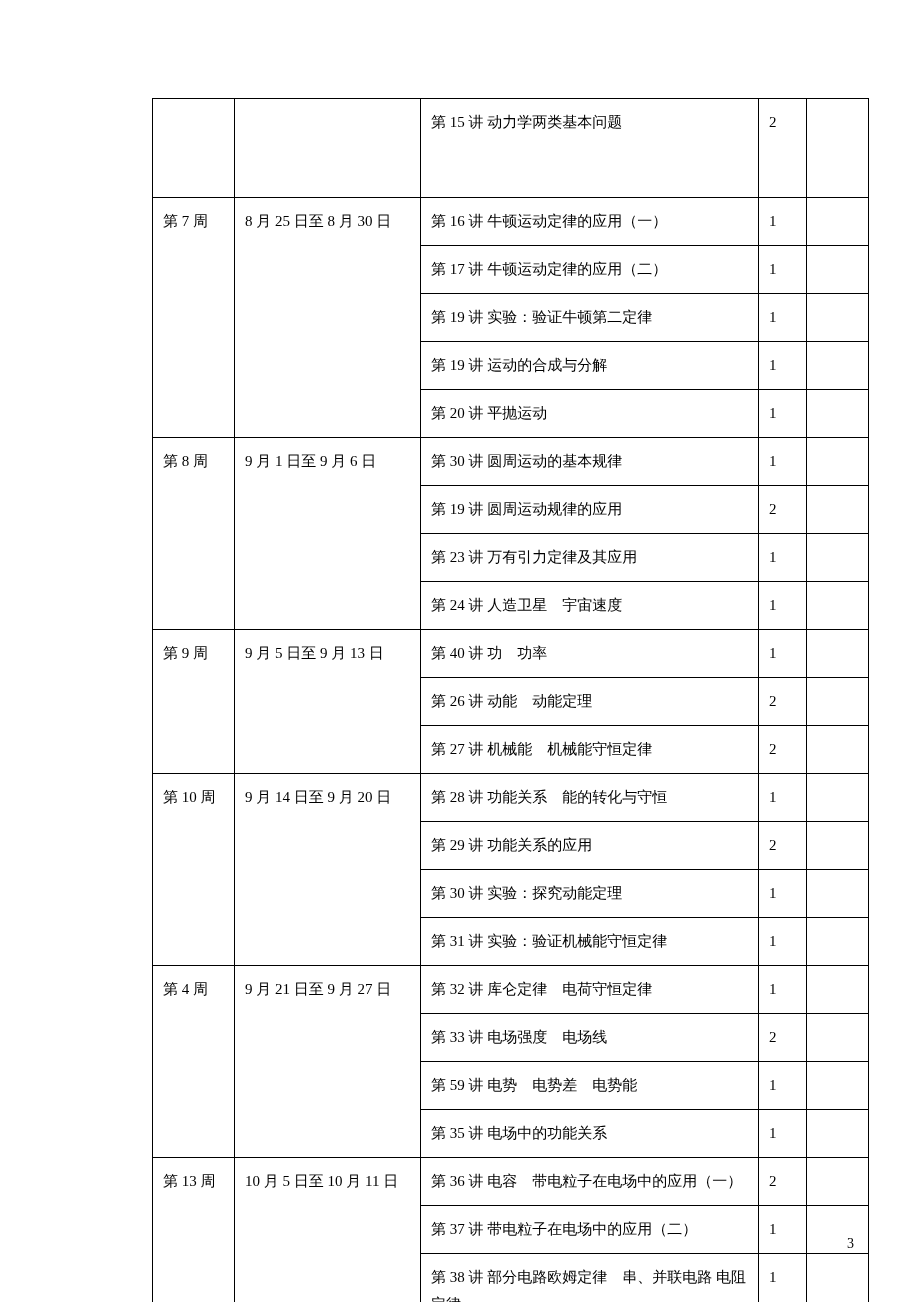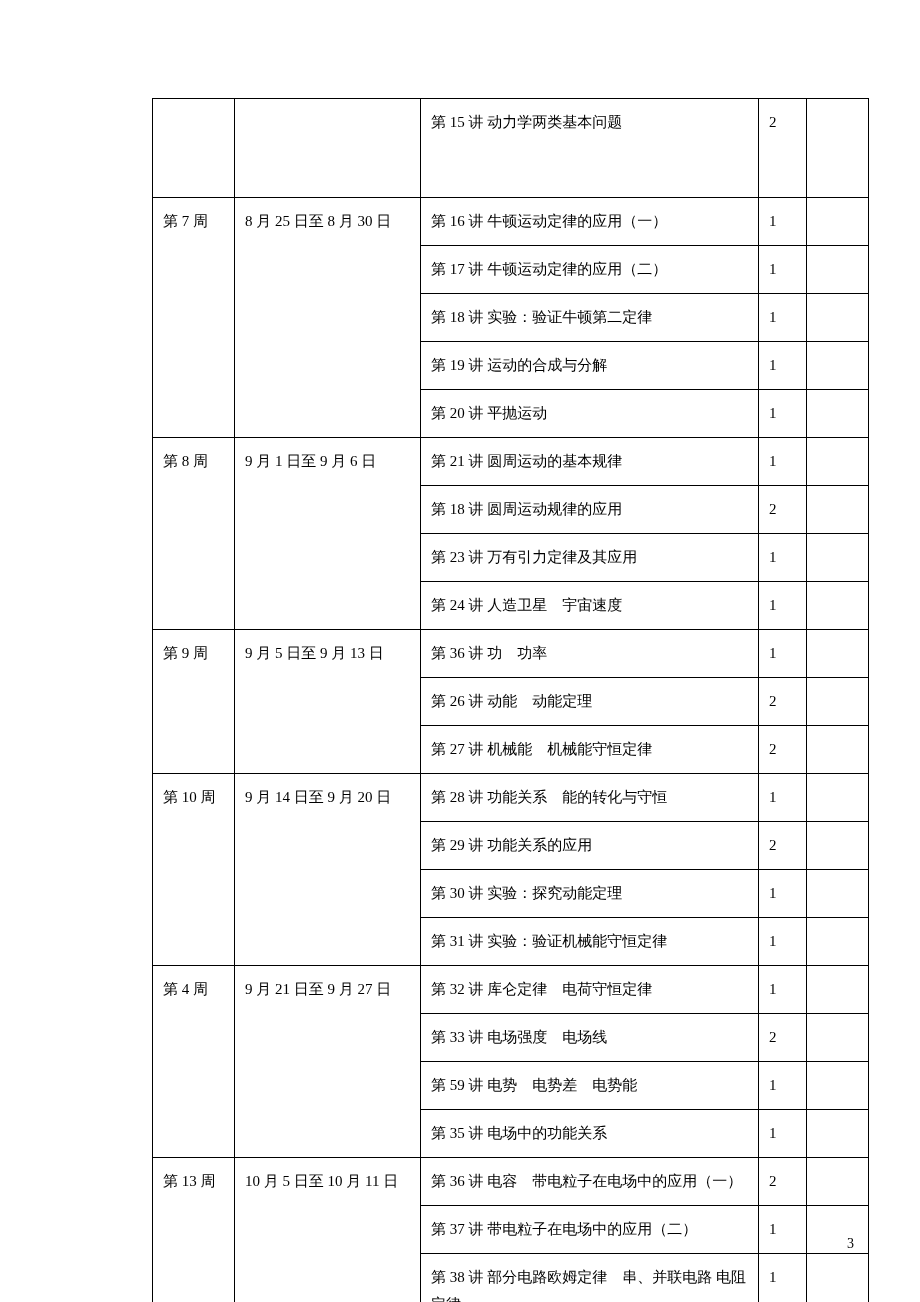--- a/index.html
+++ b/index.html
@@ -79,60 +79,60 @@
             <td>第 16 讲 牛顿运动定律的应用（一）</td>
             <td>1</td>
             <td></td>
           </tr>
           <tr>
             <td>第 17 讲 牛顿运动定律的应用（二）</td>
             <td>1</td>
             <td></td>
           </tr>
           <tr>
-            <td>第 18 讲 实验：验证牛顿第二定律</td>
+            <td>第 19 讲 实验：验证牛顿第二定律</td>
             <td>1</td>
             <td></td>
           </tr>
           <tr>
             <td>第 19 讲 运动的合成与分解</td>
             <td>1</td>
             <td></td>
           </tr>
           <tr>
             <td>第 20 讲 平抛运动</td>
             <td>1</td>
             <td></td>
           </tr>
           <tr>
             <td rowspan="4">第 8 周</td>
             <td rowspan="4">9 月 1 日至 9 月 6 日</td>
-            <td>第 21 讲 圆周运动的基本规律</td>
-            <td>1</td>
-            <td></td>
-          </tr>
-          <tr>
-            <td>第 18 讲 圆周运动规律的应用</td>
+            <td>第 30 讲 圆周运动的基本规律</td>
+            <td>1</td>
+            <td></td>
+          </tr>
+          <tr>
+            <td>第 19 讲 圆周运动规律的应用</td>
             <td>2</td>
             <td></td>
           </tr>
           <tr>
             <td>第 23 讲 万有引力定律及其应用</td>
             <td>1</td>
             <td></td>
           </tr>
           <tr>
             <td>第 24 讲 人造卫星　宇宙速度</td>
             <td>1</td>
             <td></td>
           </tr>
           <tr>
             <td rowspan="3">第 9 周</td>
             <td rowspan="3">9 月 5 日至 9 月 13 日</td>
-            <td>第 36 讲 功　功率</td>
+            <td>第 40 讲 功　功率</td>
             <td>1</td>
             <td></td>
           </tr>
           <tr>
             <td>第 26 讲 动能　动能定理</td>
             <td>2</td>
             <td></td>
           </tr>
           <tr>
             <td>第 27 讲 机械能　机械能守恒定律</td>

